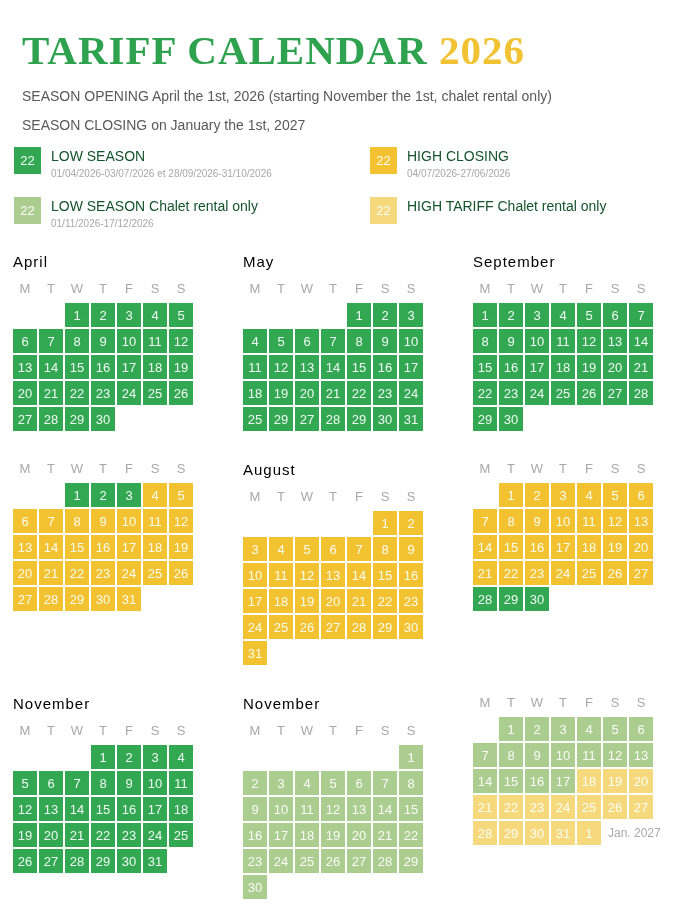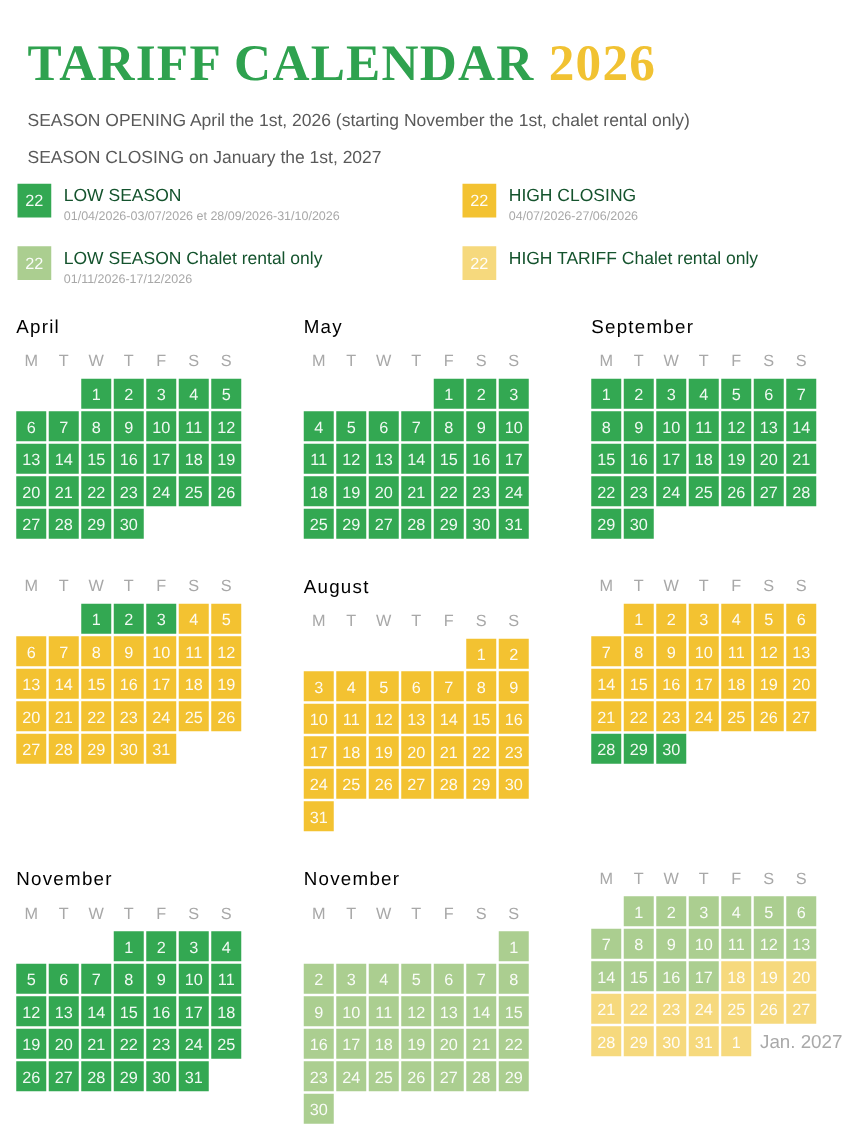--- a/index.html
+++ b/index.html
@@ -63,21 +63,21 @@
     height:24px;display:flex;align-items:center;justify-content:center;
     font-size:13px;color:rgba(255,255,255,0.93);
   }
   .empty{background:transparent;}
   .c-low{background:var(--c-low);}
   .c-high{background:var(--c-high);}
   .c-lgreen{background:var(--c-lgreen);}
   .c-lyellow{background:var(--c-lyellow);}
   .note{
     grid-column:span 2;background:transparent;
-    color:#a9a9a9;font-size:15px;
+    color:#a9a9a9;font-size:12px;
     justify-content:flex-start;padding-left:5px;white-space:nowrap;
   }
 </style>
 </head>
 <body>
 
 <div class="page">
 
   <h1><span class="t-green">TARIFF CALENDAR</span> <span class="t-gold">2026</span></h1>
 

